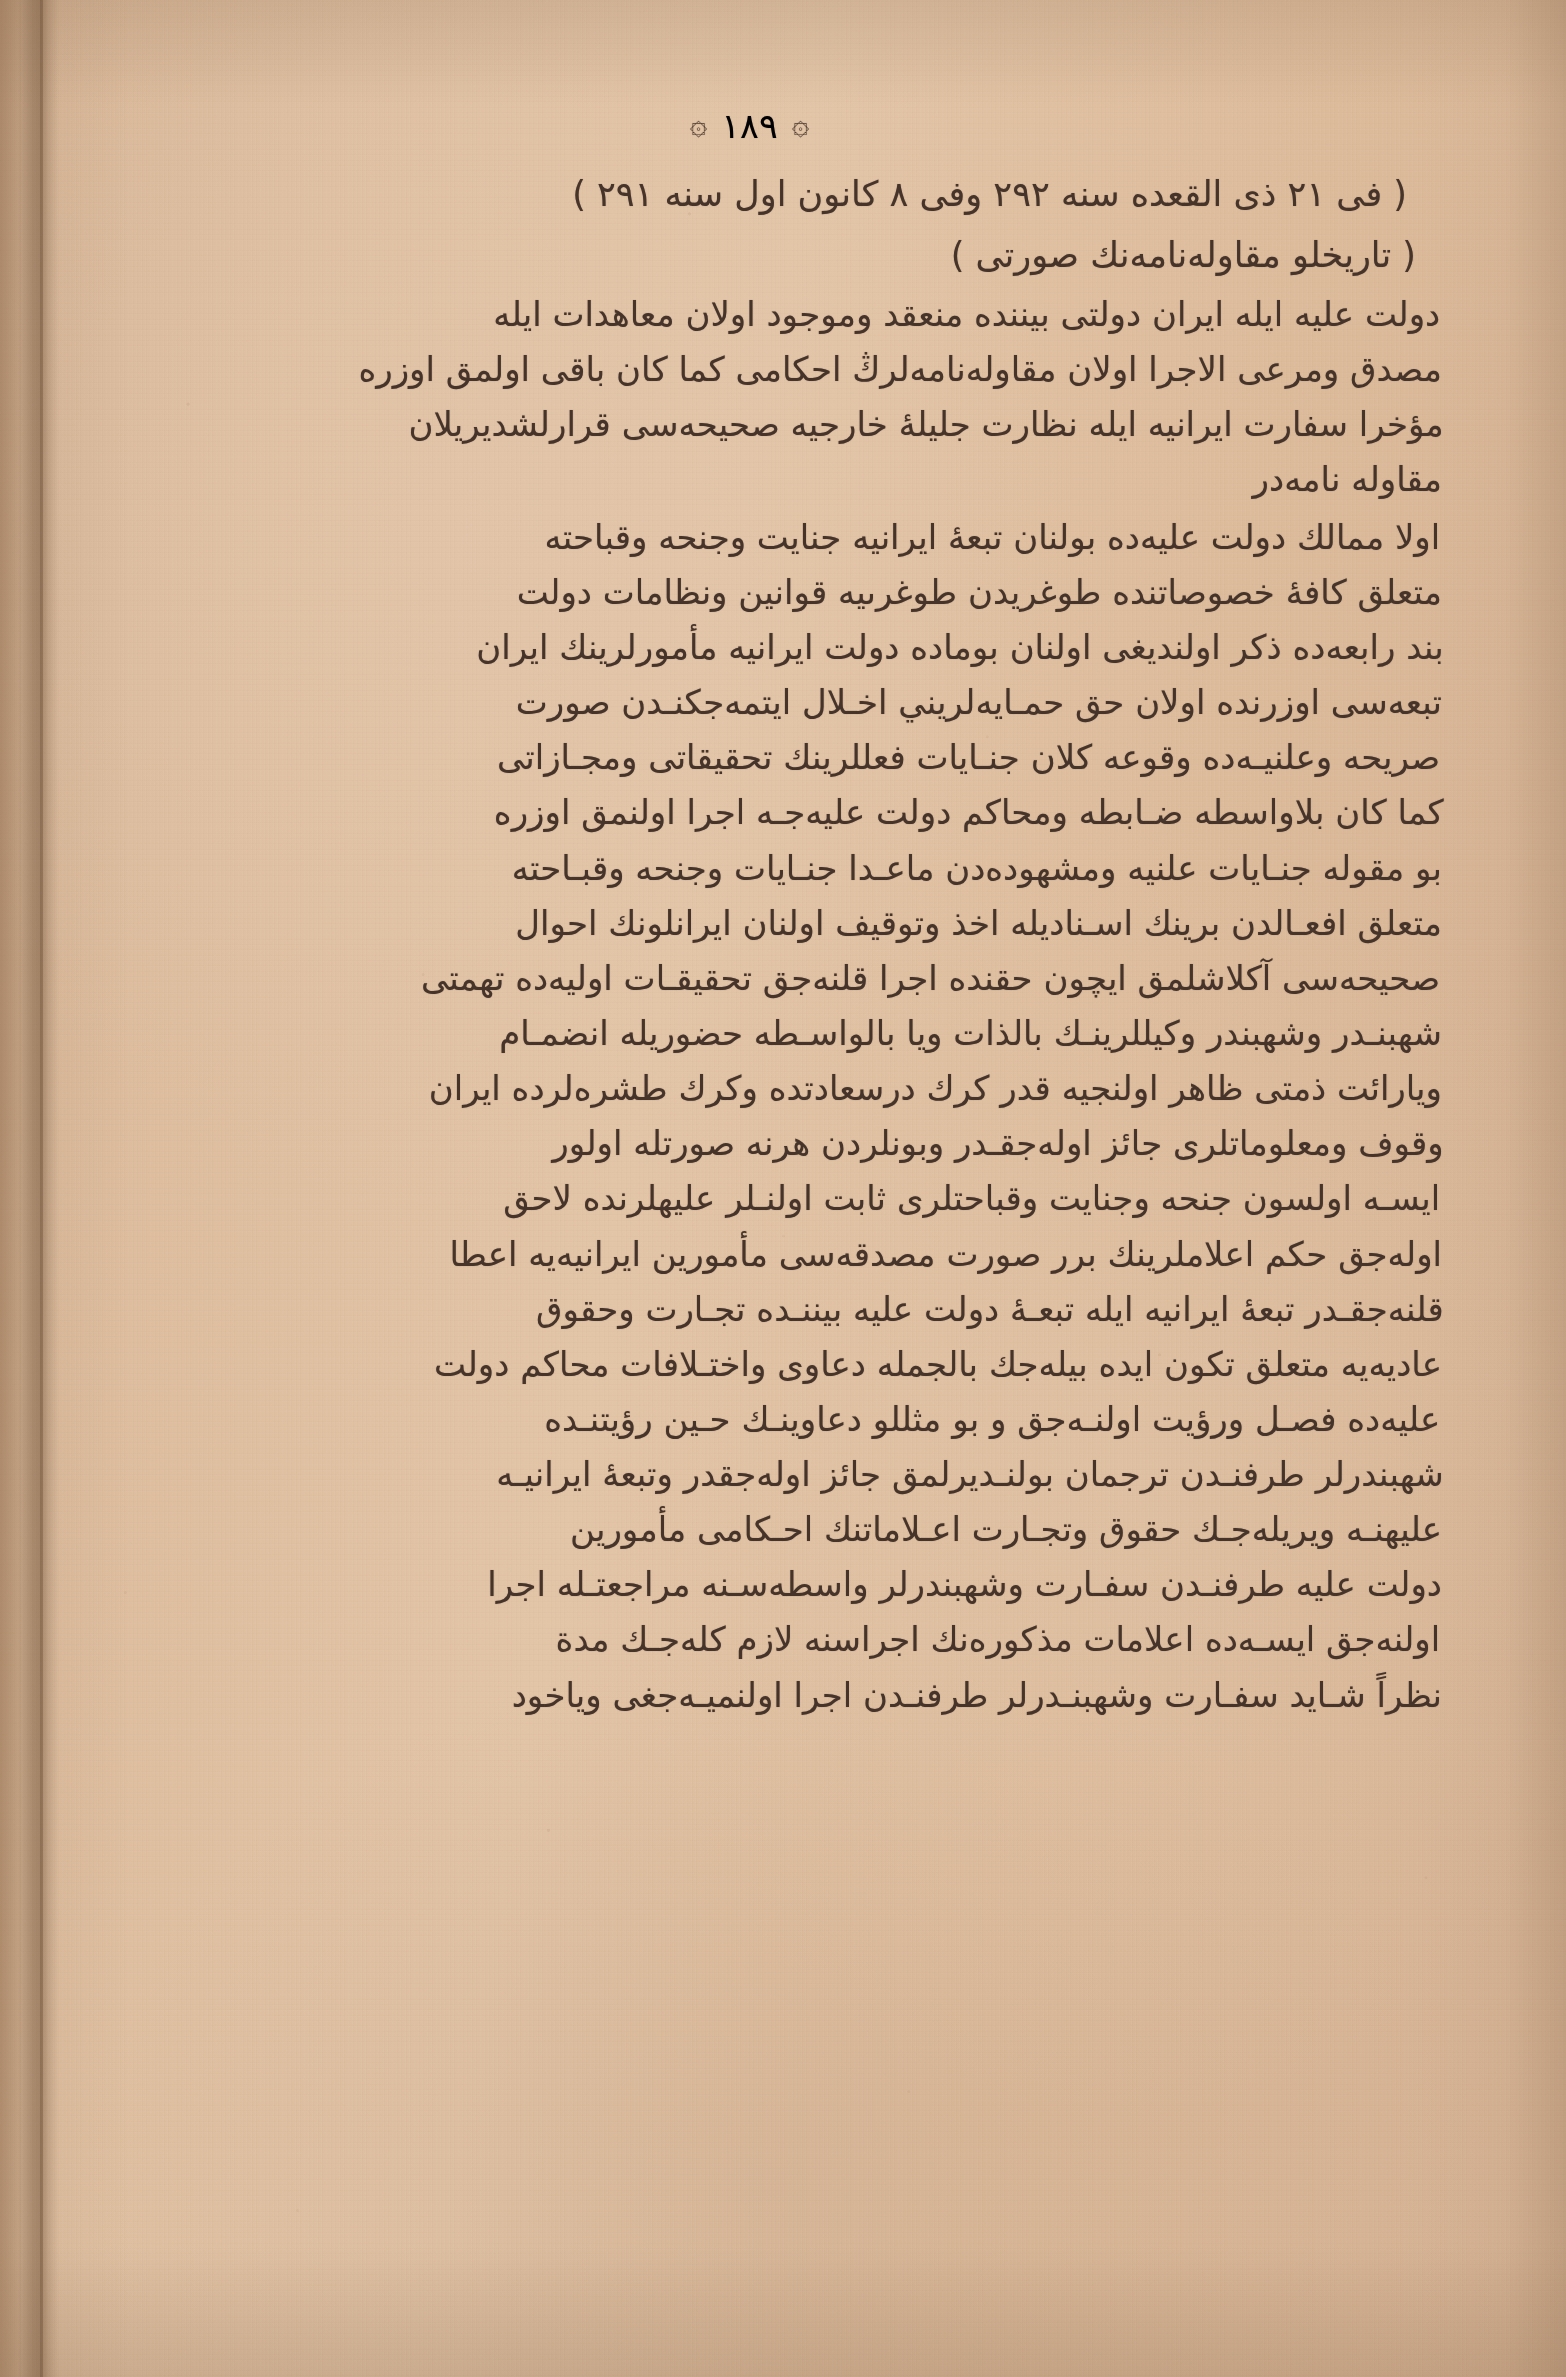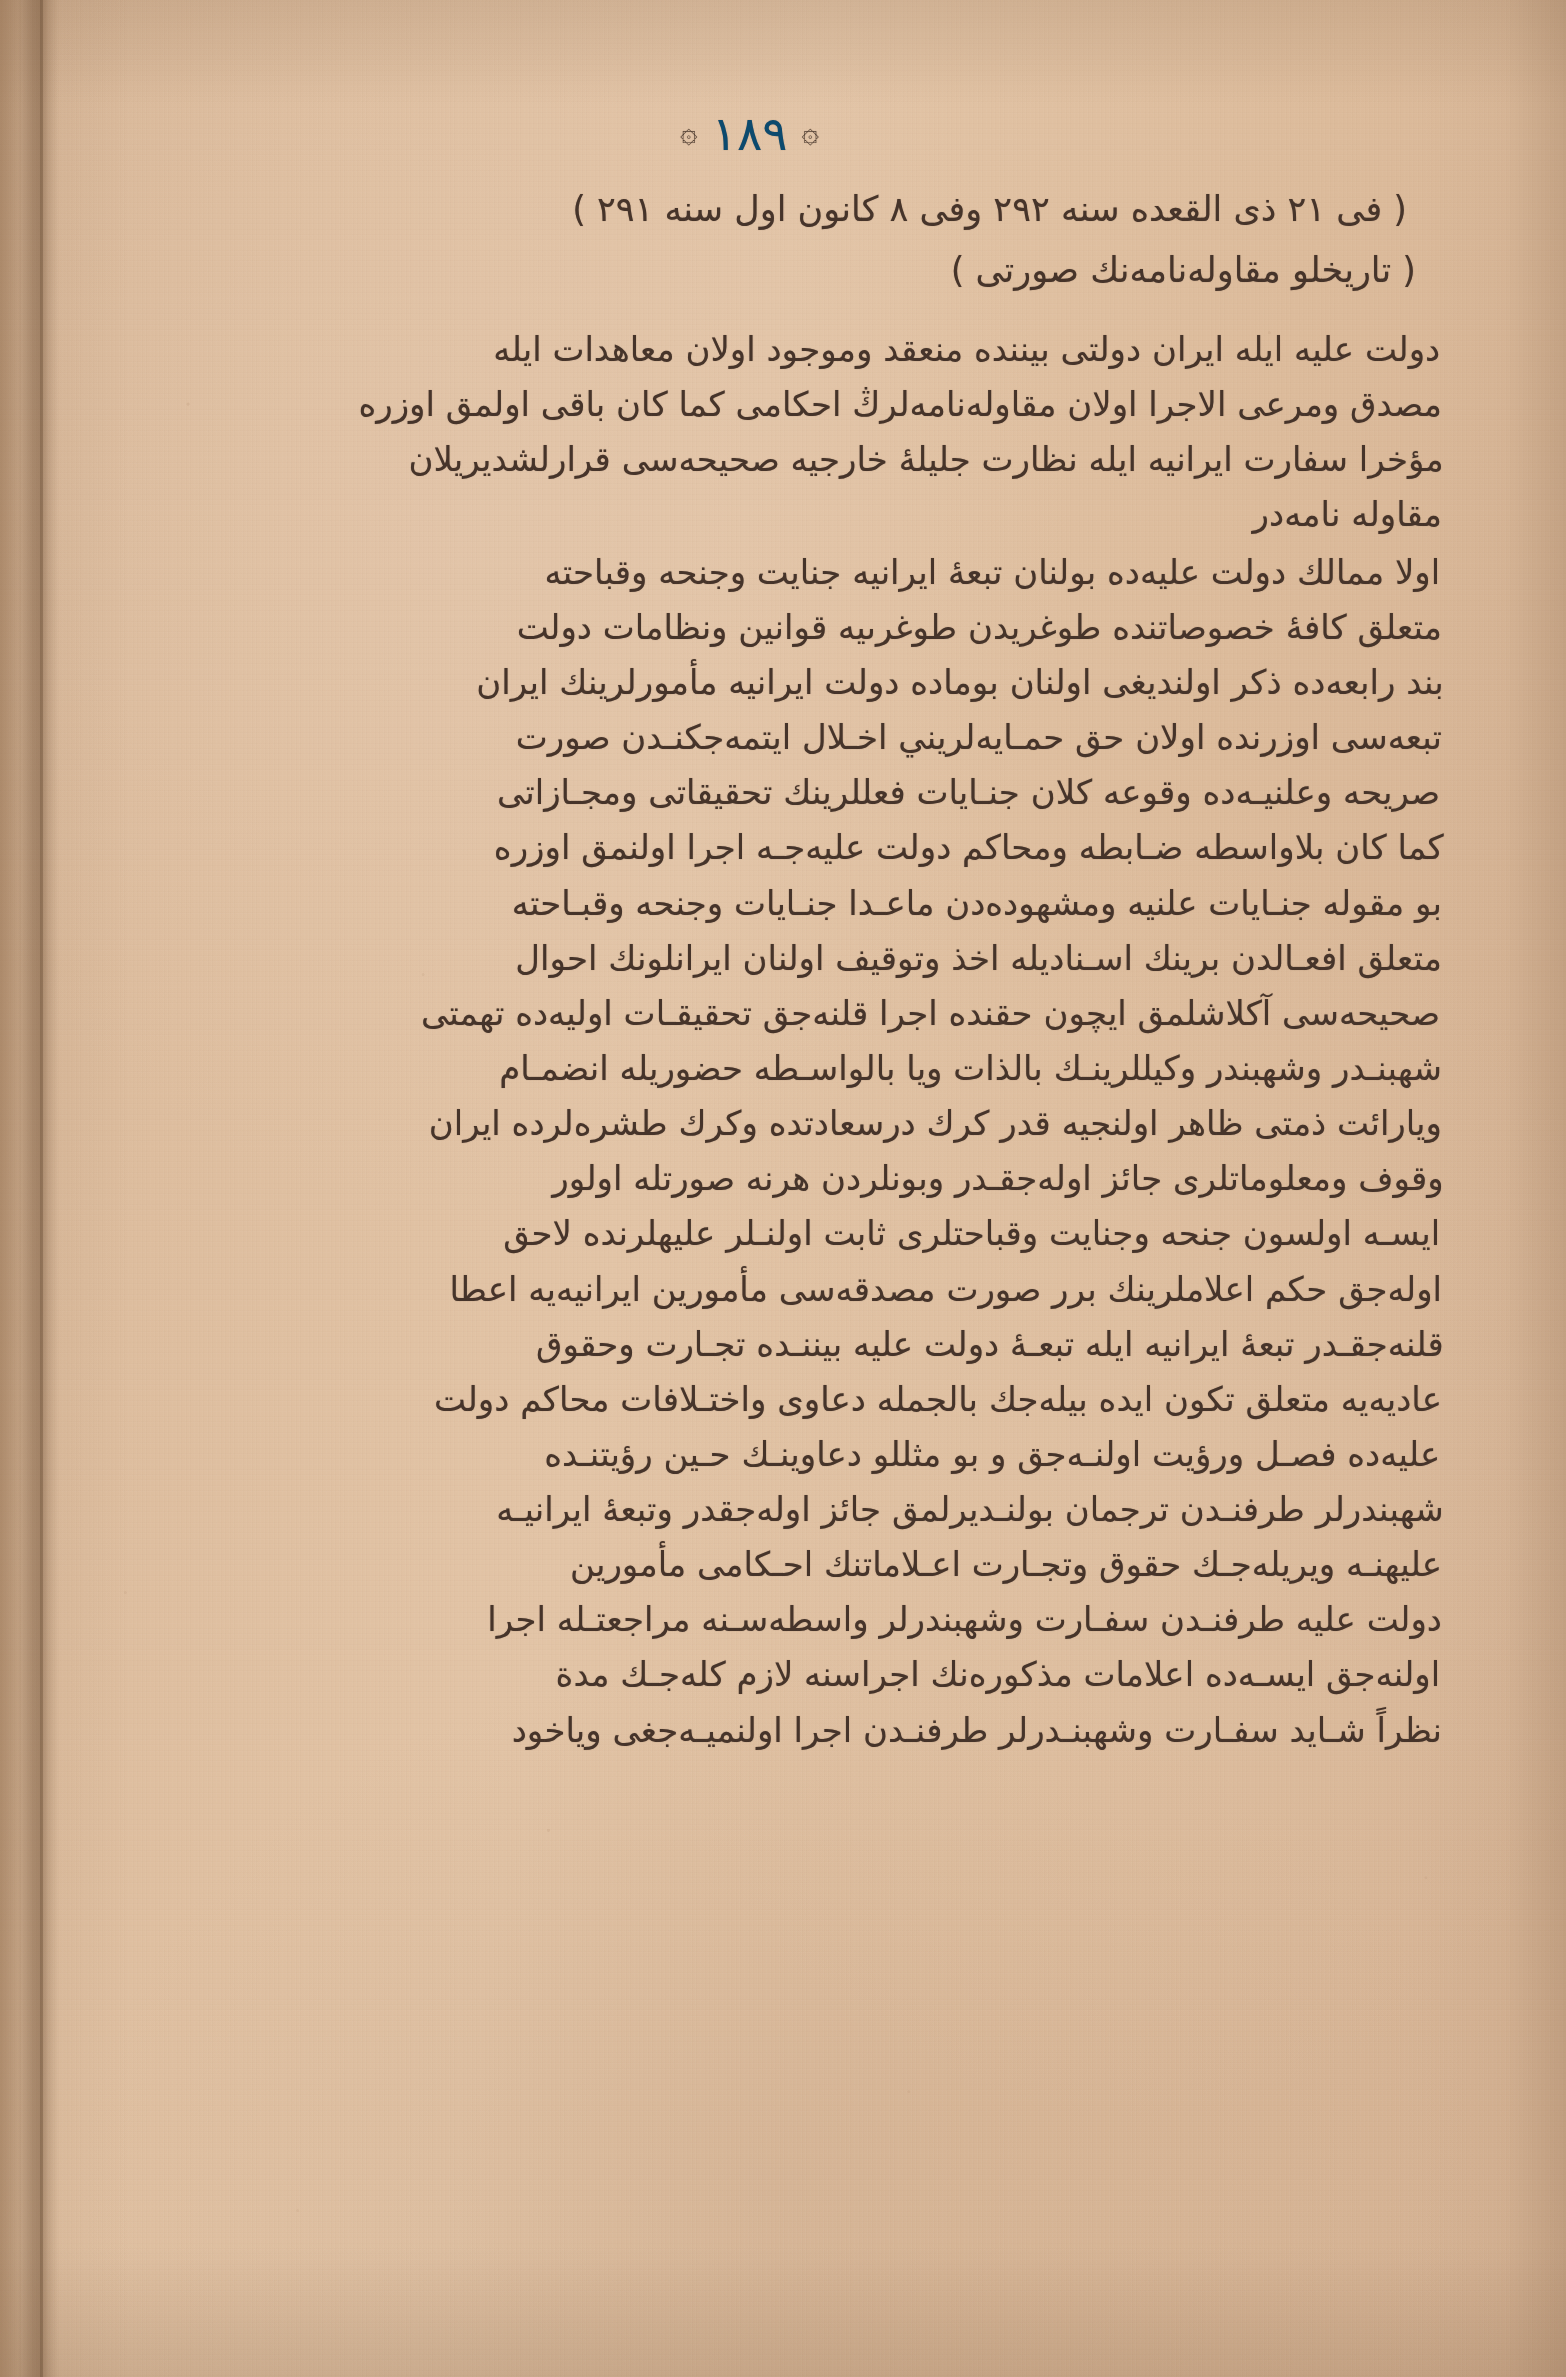--- a/index.html
+++ b/index.html
@@ -130,23 +130,23 @@
     padding-right: 132px;
   }
   .ornament {
     font-size: 30px;
     line-height: 1;
     color: #4a382c;
     opacity: .92;
     transform: translateY(-1.8px);
   }
   #page-number {
-    font-size: 47px;
+    font-size: 35px;
     letter-spacing: 1.8px;
-    color: #0c4a6e;
+    color: #000000;
   }
 
   
   .heading-line {
     text-align: right;
     font-size: 35px;
     line-height: 1.55;
     letter-spacing: 0.4px;
     white-space: nowrap;
   }
@@ -165,21 +165,21 @@
     margin-bottom: 6.2px;
   }
   
   .para .line.just {
     display: flex;
     justify-content: space-between;
     white-space: normal;
   }
   .para .line.just > span { display: inline-block; }
 
-  #para-1 { margin-top: 27px; }
+  #para-1 { margin-top: 7px; }
   #para-2 { margin-top: 8.8px; }
 
   
   .para .line:nth-child(3n)   { transform: translateX(1.8px); }
   .para .line:nth-child(4n+1) { transform: translateX(-1.8px); }
 </style>
 </head>
 <body>
 
 <div id="page">

